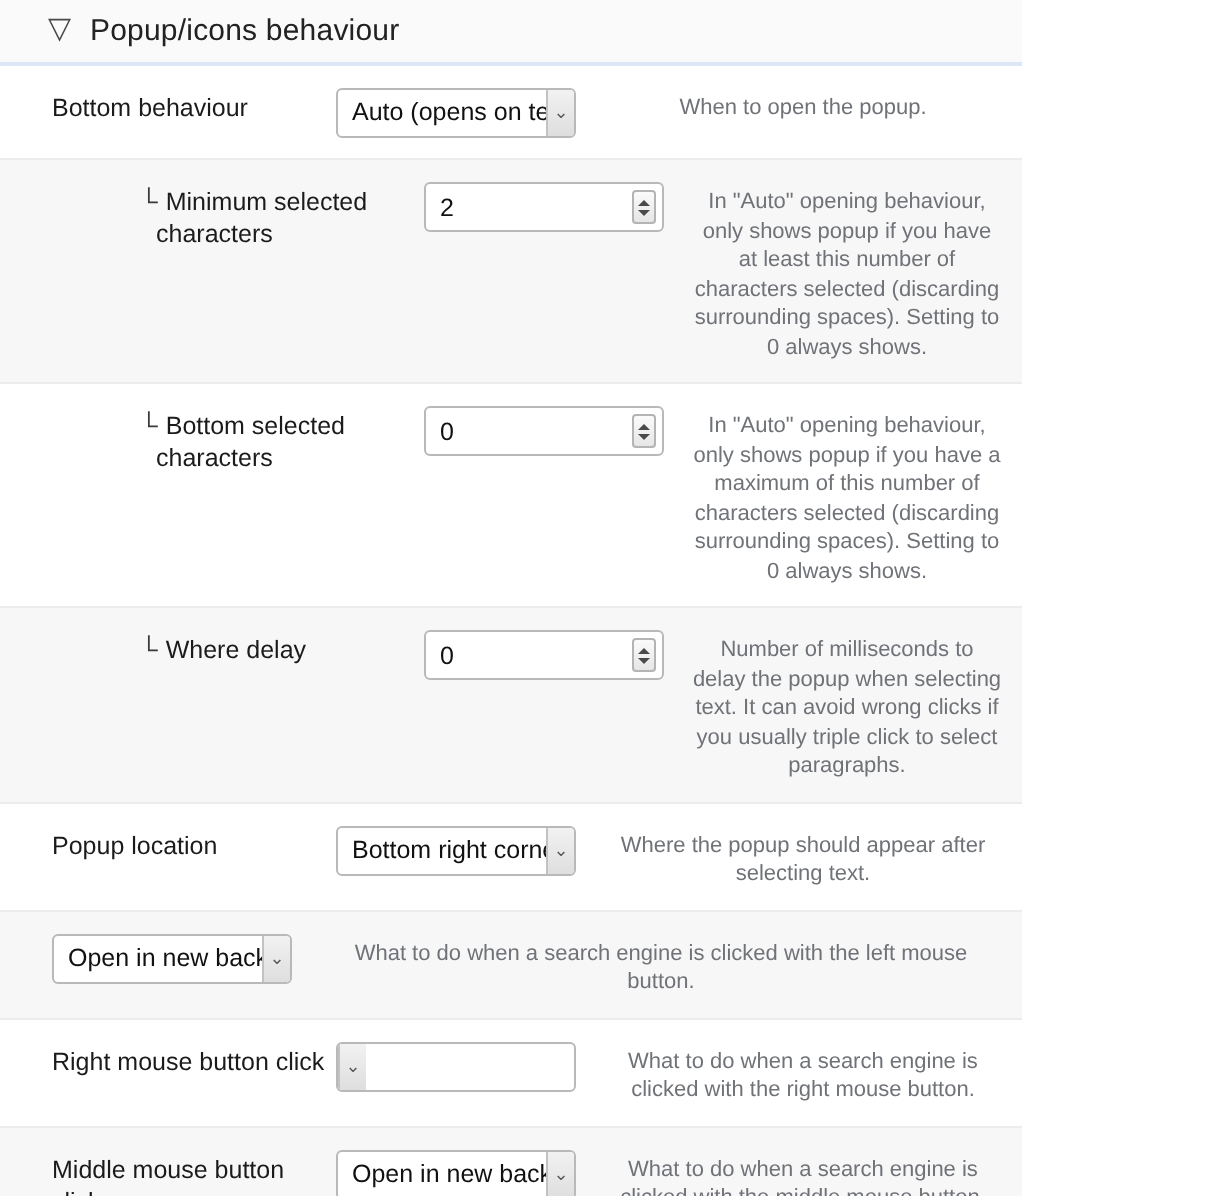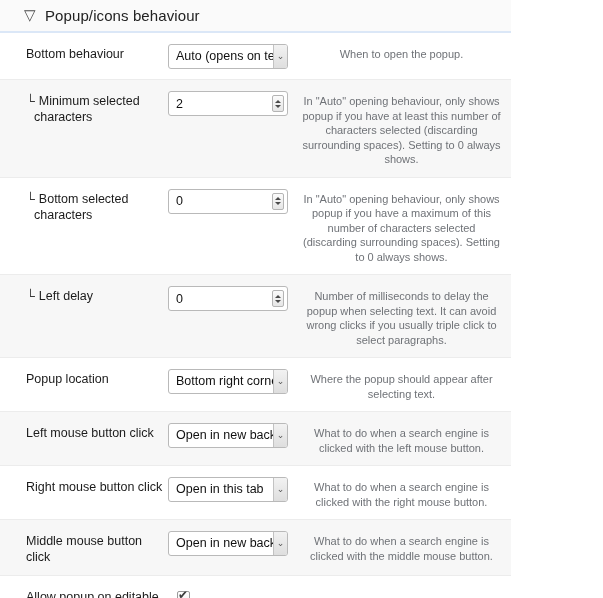--- a/index.html
+++ b/index.html
@@ -49,21 +49,21 @@
     min-height: 34px;
   }
   .row.alt { background: #f7f7f7; }
 
   .label {
     width: 142px; flex: 0 0 142px;
     font-size: 12.5px; color: #1b1b1b; line-height: 16px;
     padding-top: 3px; padding-right: 4px;
   }
   .label .tree { margin-right: 4px; color: #3a3a3a; }
-  .label.sub { padding-left: 8px; text-indent: -8px; }
+  .label.sub { padding-left: 8px; text-indent: -8px; margin-left: 44px; }
 
   .control {
     width: 126px; flex: 0 0 126px;
     padding-top: 1px;
   }
 
   .desc {
     flex: 1 1 auto;
     font-size: 11px; line-height: 14.5px;
     color: #6f7277;
@@ -176,21 +176,21 @@
             <div class="spin-btns">
               <i class="spin-up"></i>
               <i class="spin-sep"></i>
               <i class="spin-down"></i>
             </div>
           </div>
         </div>
         <div class="desc">In "Auto" opening behaviour, only shows popup if you have a maximum of this number of characters selected (discarding surrounding spaces). Setting to 0 always shows.</div>
       </div>
       <div class="row alt">
-        <div class="label sub"><span class="tree">└</span><span>Left delay</span></div>
+        <div class="label sub"><span class="tree">└</span><span>Where delay</span></div>
         <div class="control">
           <div class="spin">
             <div class="spin-val">0</div>
             <div class="spin-btns">
               <i class="spin-up"></i>
               <i class="spin-sep"></i>
               <i class="spin-down"></i>
             </div>
           </div>
         </div>
@@ -200,34 +200,32 @@
         <div class="label"><span>Popup location</span></div>
         <div class="control">
           <div class="sel">
             <div class="sel-text">Bottom right corner</div>
             <div class="sel-btn">⌄</div>
           </div>
         </div>
         <div class="desc">Where the popup should appear after selecting text.</div>
       </div>
       <div class="row alt">
-        <div class="label"><span>Left mouse button click</span></div>
         <div class="control">
           <div class="sel">
             <div class="sel-text">Open in new backgr</div>
             <div class="sel-btn">⌄</div>
           </div>
         </div>
         <div class="desc">What to do when a search engine is clicked with the left mouse button.</div>
       </div>
       <div class="row">
         <div class="label"><span>Right mouse button click</span></div>
         <div class="control">
           <div class="sel">
-            <div class="sel-text">Open in this tab</div>
             <div class="sel-btn">⌄</div>
           </div>
         </div>
         <div class="desc">What to do when a search engine is clicked with the right mouse button.</div>
       </div>
       <div class="row alt">
         <div class="label"><span>Middle mouse button click</span></div>
         <div class="control">
           <div class="sel">
             <div class="sel-text">Open in new backgr</div>

